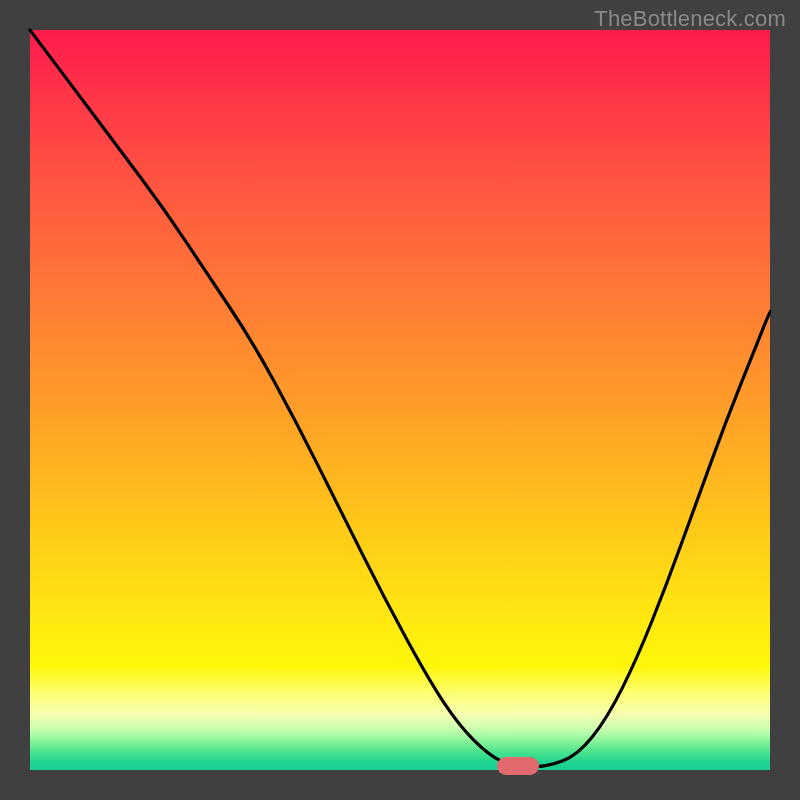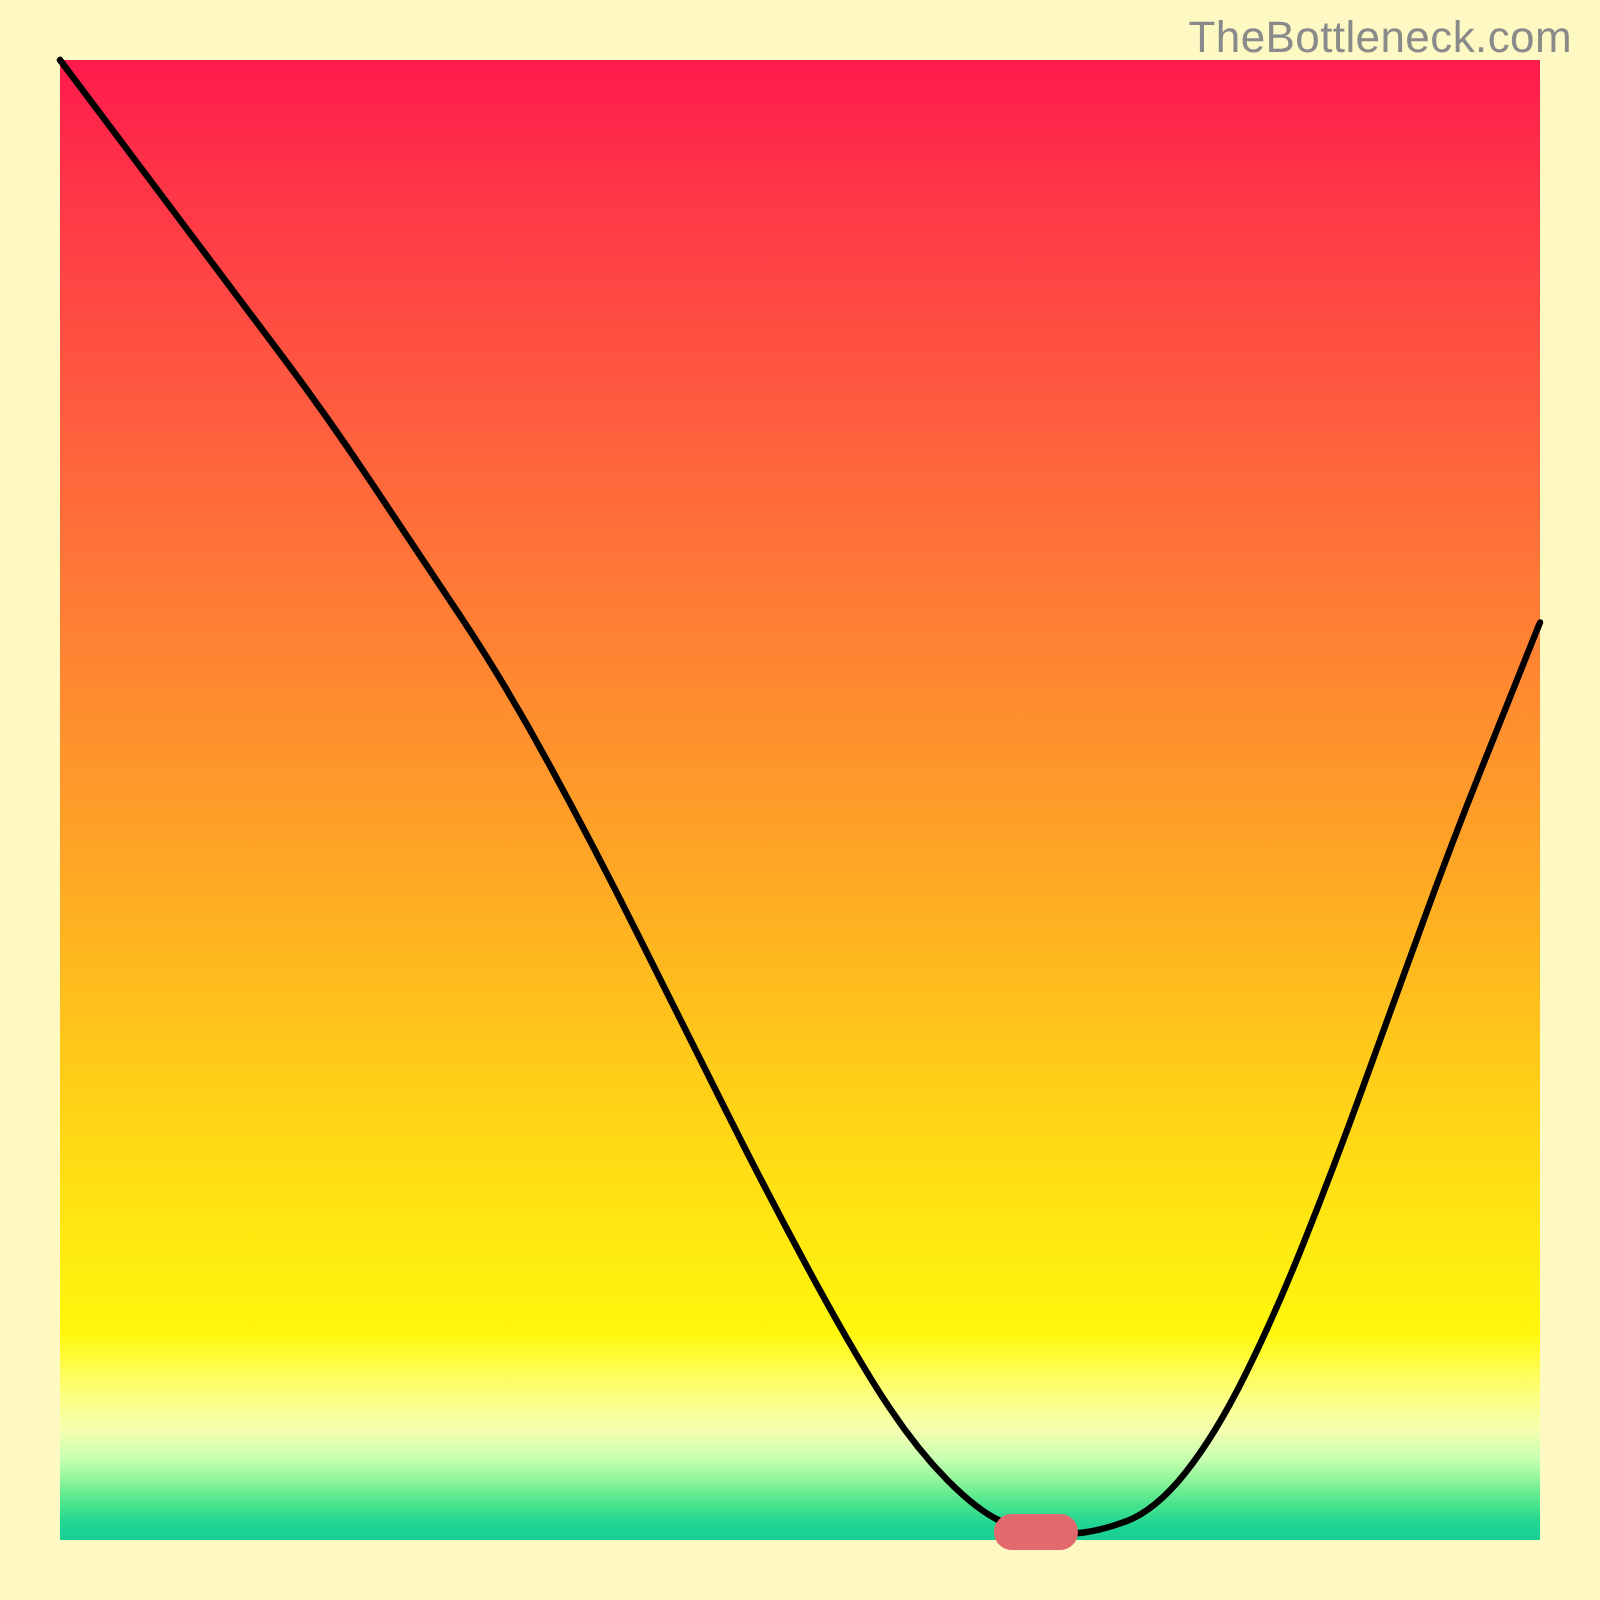--- a/index.html
+++ b/index.html
@@ -10,21 +10,21 @@
     background: #000;
     overflow: hidden;
     font-family: Arial, Helvetica, sans-serif;
   }
   .frame {
     position: absolute;
     left: 0;
     top: 0;
     width: 800px;
     height: 800px;
-    background: #fef9c3;
+    background: #404040;
   }
   .plot {
     position: absolute;
     left: 30px;
     top: 30px;
     width: 740px;
     height: 740px;
     
     background: linear-gradient(
       to bottom,

